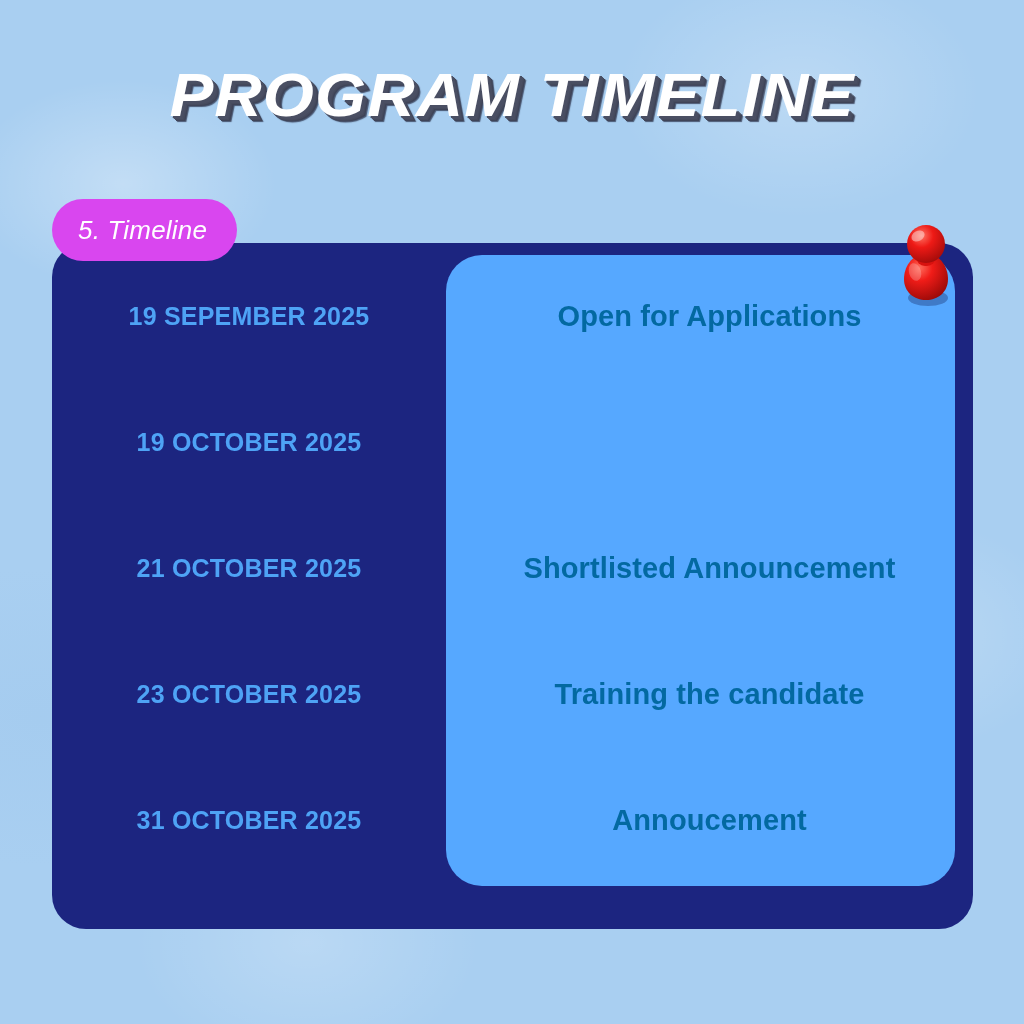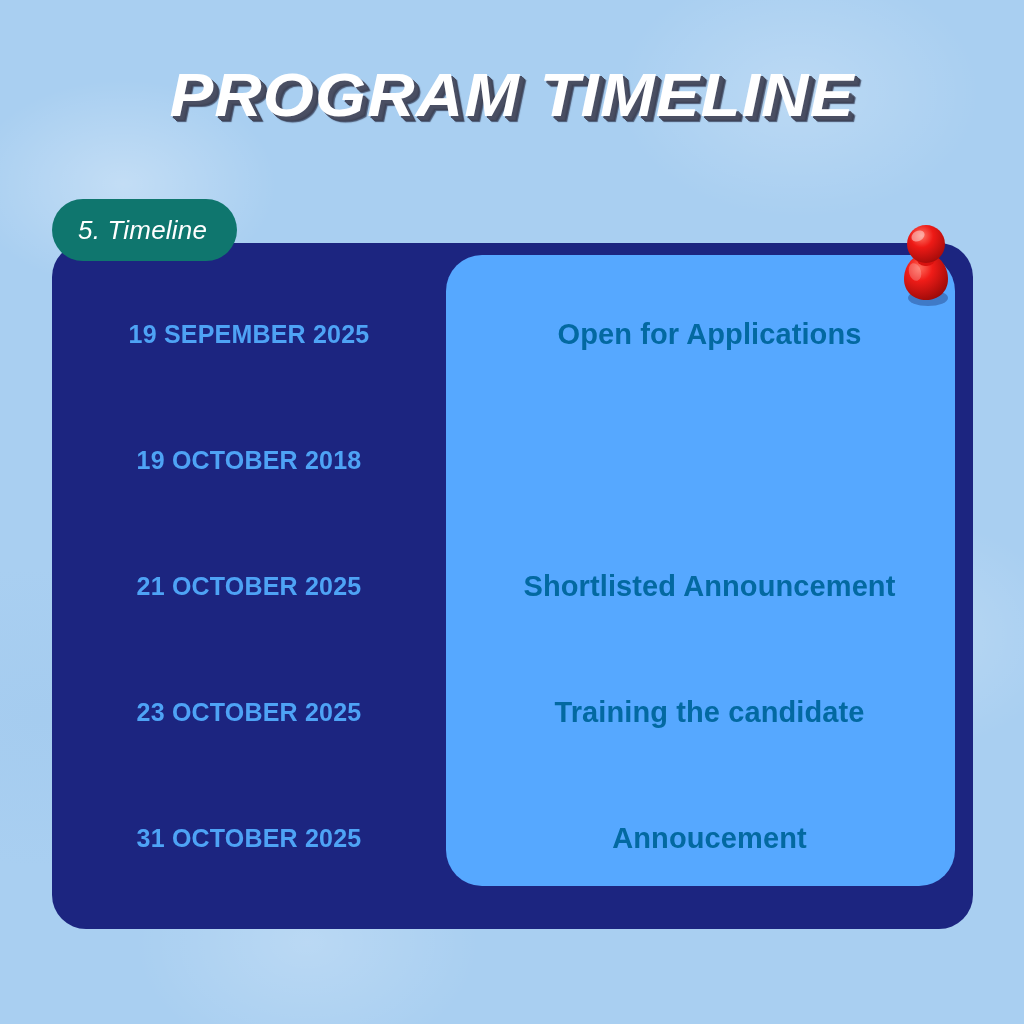--- a/index.html
+++ b/index.html
@@ -76,21 +76,21 @@
 
   
   .section-badge {
     position: absolute;
     left: 52px;
     top: 199px;
     height: 62px;
     padding: 0 30px 0 26px;
     display: flex;
     align-items: center;
-    background: #0f766e;
+    background: #d946ef;
     border-radius: 34px;
     z-index: 4;
   }
   .section-badge-label {
     font-size: 26px;
     font-style: italic;
     color: #ffffff;
     white-space: nowrap;
     letter-spacing: 0.2px;
   }
@@ -104,21 +104,21 @@
     height: 631px;
     background: #56a8ff;
     border-radius: 36px;
     z-index: 2;
   }
 
   
   .rows {
     position: absolute;
     left: 52px;
-    top: 271px;
+    top: 253px;
     width: 921px;
     height: 631px;
     z-index: 3;
     display: flex;
     flex-direction: column;
   }
   .timeline-row {
     flex: 1 1 0;
     display: flex;
     align-items: center;
@@ -169,21 +169,21 @@
   <div class="section-badge">
     <span class="section-badge-label">5. Timeline</span>
   </div>
 
   <div class="rows" id="timeline-rows">
       <div class="timeline-row">
         <div class="row-date">19 SEPEMBER 2025</div>
         <div class="row-event">Open for Applications</div>
       </div>
       <div class="timeline-row">
-        <div class="row-date">19 OCTOBER 2018</div>
+        <div class="row-date">19 OCTOBER 2025</div>
       </div>
       <div class="timeline-row">
         <div class="row-date">21 OCTOBER 2025</div>
         <div class="row-event">Shortlisted Announcement</div>
       </div>
       <div class="timeline-row">
         <div class="row-date">23 OCTOBER 2025</div>
         <div class="row-event">Training the candidate</div>
       </div>
       <div class="timeline-row">

